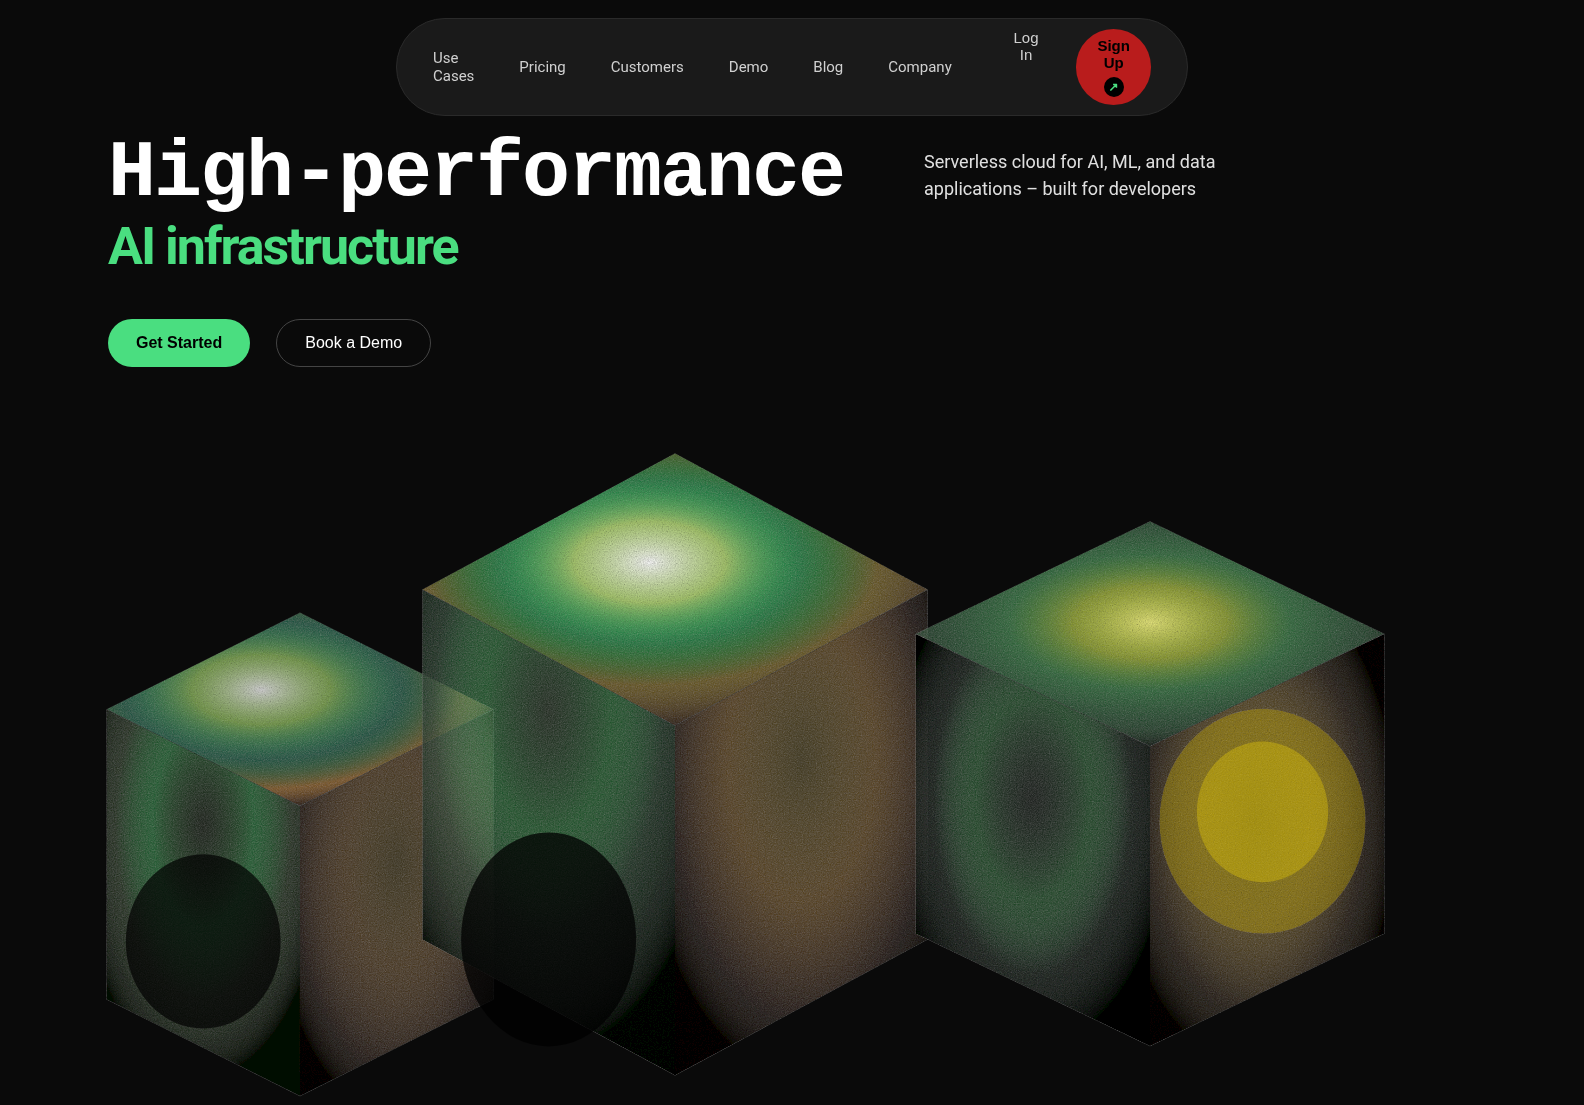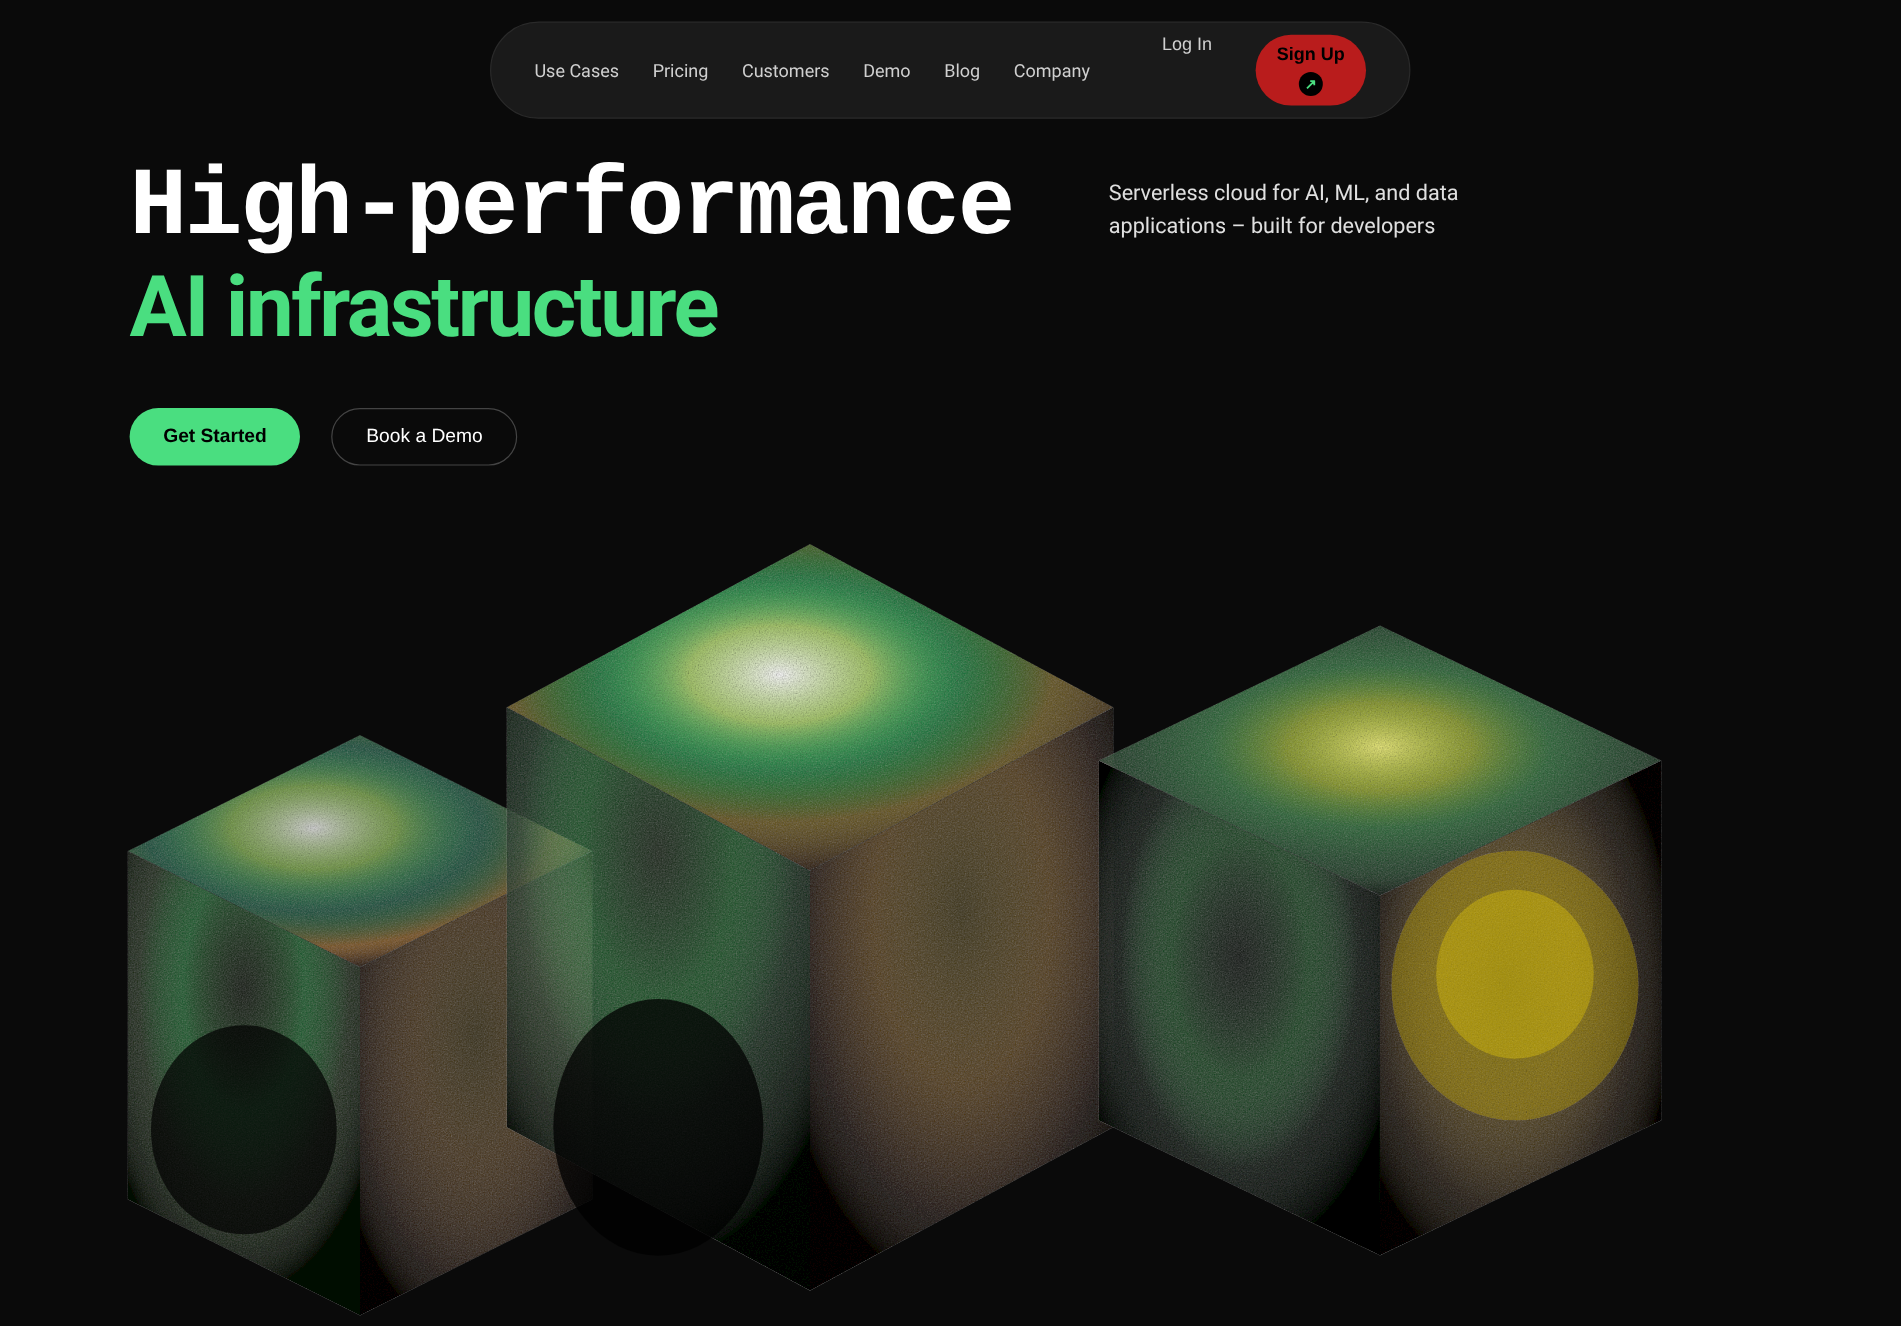--- a/index.html
+++ b/index.html
@@ -29,21 +29,21 @@
       display: flex;
       align-items: center;
       gap: 0;
       z-index: 10;
       border: 1px solid #2a2a2a;
     }
 
     .nav-links {
       display: flex;
       align-items: center;
-      gap: 28px;
+      gap: 45px;
       margin-right: 60px;
     }
 
     .nav-link {
       color: #d0d0d0;
       text-decoration: none;
       font-size: 15px;
       font-weight: 400;
       cursor: pointer;
     }
@@ -100,21 +100,21 @@
     .hero-title-white {
       font-size: 80px;
       font-weight: 700;
       color: #ffffff;
       line-height: 1.1;
       letter-spacing: -2px;
       font-family: Liberation Mono, monospace;
     }
 
     .hero-title-green {
-      font-size: 71px;
+      font-size: 52px;
       font-weight: 700;
       color: #4ade80;
       line-height: 1.1;
       letter-spacing: -2px;
     }
 
     .hero-buttons {
       display: flex;
       gap: 26px;
       margin-top: 44px;

